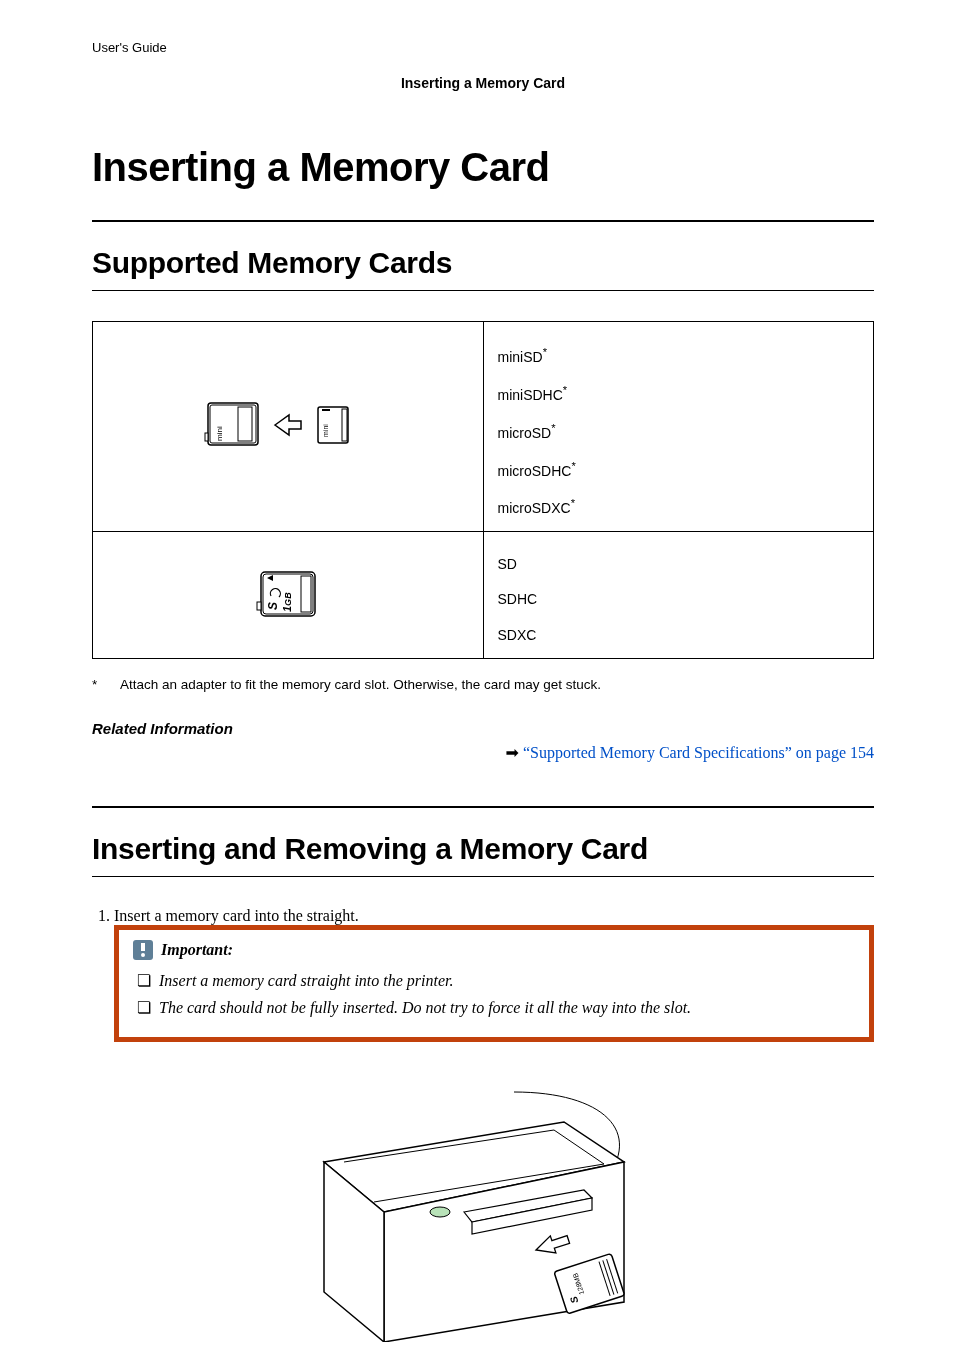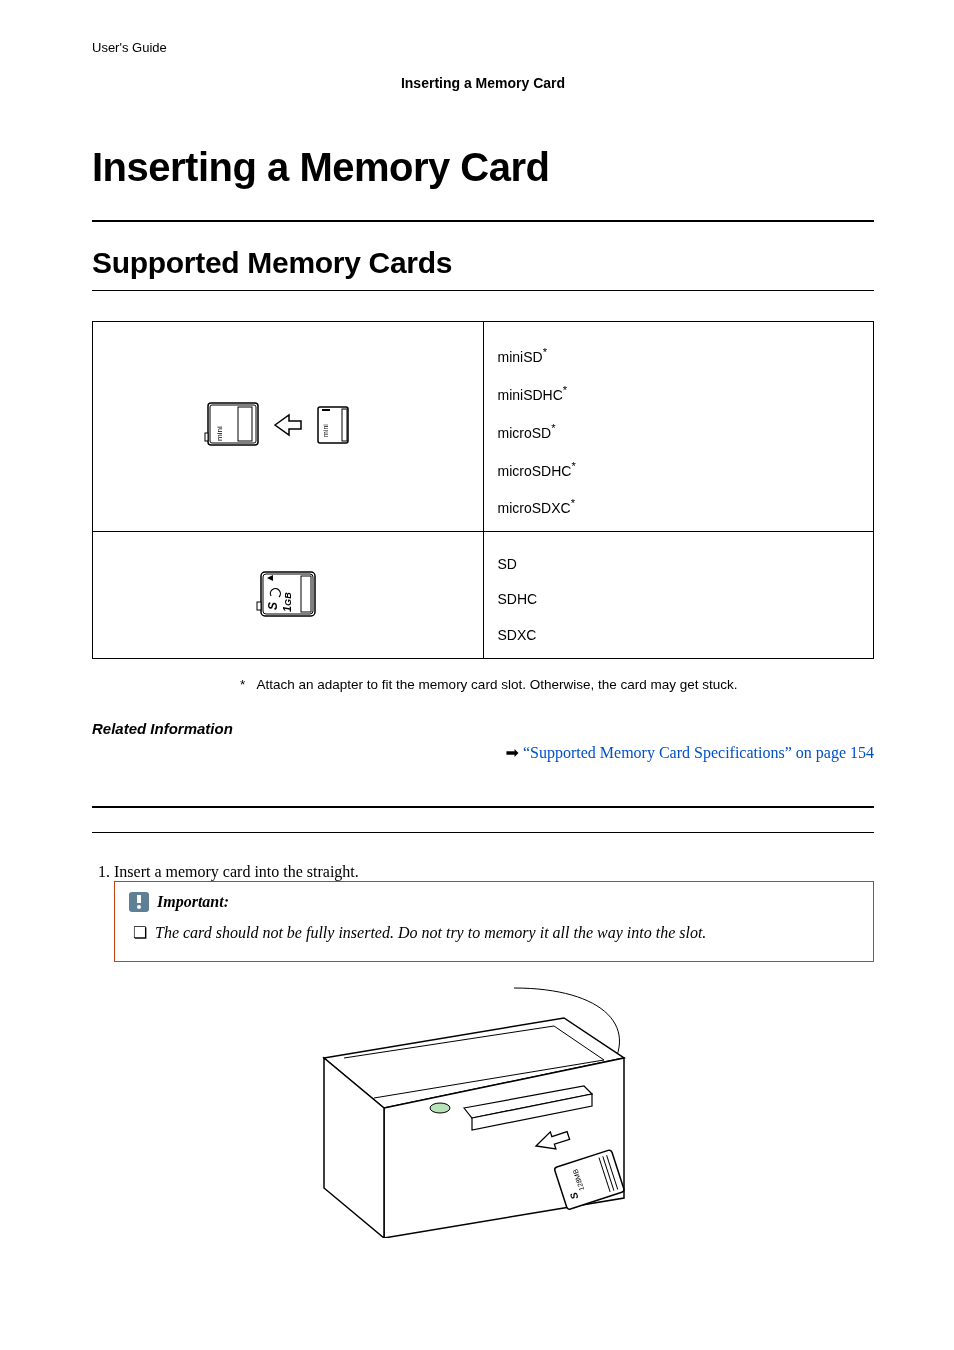--- a/index.html
+++ b/index.html
@@ -66,21 +66,20 @@
     text-align: center;
     vertical-align: middle;
     padding: 14px;
   }
   .cardlist div { line-height: 1.8; margin-top: 10px; }
   .cardlist sup { font-size: 0.8em; }
   .footnote {
     font-family: Arial, Helvetica, sans-serif;
     font-size: 13.5px;
     margin-top: 18px;
-    text-align: center;
   }
   .footnote span.star { display: inline-block; width: 28px; }
   .related-h {
     font-family: Arial, Helvetica, sans-serif;
     font-weight: bold;
     font-size: 15px;
     margin-top: 28px;
     margin-bottom: 6px;
     font-style: italic;
   }
@@ -102,23 +101,23 @@
   ol.steps > li {
     font-size: 16px;
     margin-bottom: 10px;
   }
   .step-desc {
     font-size: 16px;
     margin: 10px 0 18px 0;
     line-height: 1.45;
   }
   .important-box {
-    border: 1px solid #c2410c;
+    border: 5px solid #c2410c;
     padding: 10px 14px 14px 14px;
-    margin-bottom: 16px;
+    margin-bottom: 40px;
   }
   .imp-head {
     display: flex;
     align-items: center;
     gap: 8px;
     margin-bottom: 8px;
   }
   .imp-head .icon {
     width: 20px; height: 20px;
     background: #5f7f97;
@@ -250,38 +249,40 @@
     <span class="star">*</span><span>Attach an adapter to fit the memory card slot. Otherwise, the card may get stuck.</span>
   </div>
 
   <div class="related-h">Related Information</div>
   <div class="link-line">
     <span class="arrow">➡</span><a href="#">“Supported Memory Card Specifications” on page 154</a>
   </div>
 
   <div class="section2-gap"></div>
   <hr class="rule-thick">
+  <h2 class="section">Inserting and Removing a Memory Card</h2>
   <hr class="rule-thin">
 
   <ol class="steps">
     <li>
       <span>Insert a memory card into the straight.</span>
 
       <div class="important-box">
         <div class="imp-head">
           <div class="icon">
             <svg width="12" height="14" viewBox="0 0 12 14">
                 <rect x="4" y="0" width="4" height="8" fill="#fff"></rect>
                 <circle cx="6" cy="12" r="2" fill="#fff"></circle>
               </svg>
           </div>
           <div class="label">Important:</div>
         </div>
         <ul class="imp-list">
-          <li>The card should not be fully inserted. Do not try to memory it all the way into the slot.</li>
+          <li>Insert a memory card straight into the printer.</li>
+          <li>The card should not be fully inserted. Do not try to force it all the way into the slot.</li>
         </ul>
       </div>
 
       <div class="figure">
         <svg width="380" height="260" viewBox="0 0 380 260">
 
           <path d="M 210 10 C 300 10 340 50 300 100" fill="none" stroke="#000" stroke-width="1"></path>
 
           <polygon points="20,80 260,40 320,80 80,130" fill="#fff" stroke="#000" stroke-width="1.5"></polygon>
 

